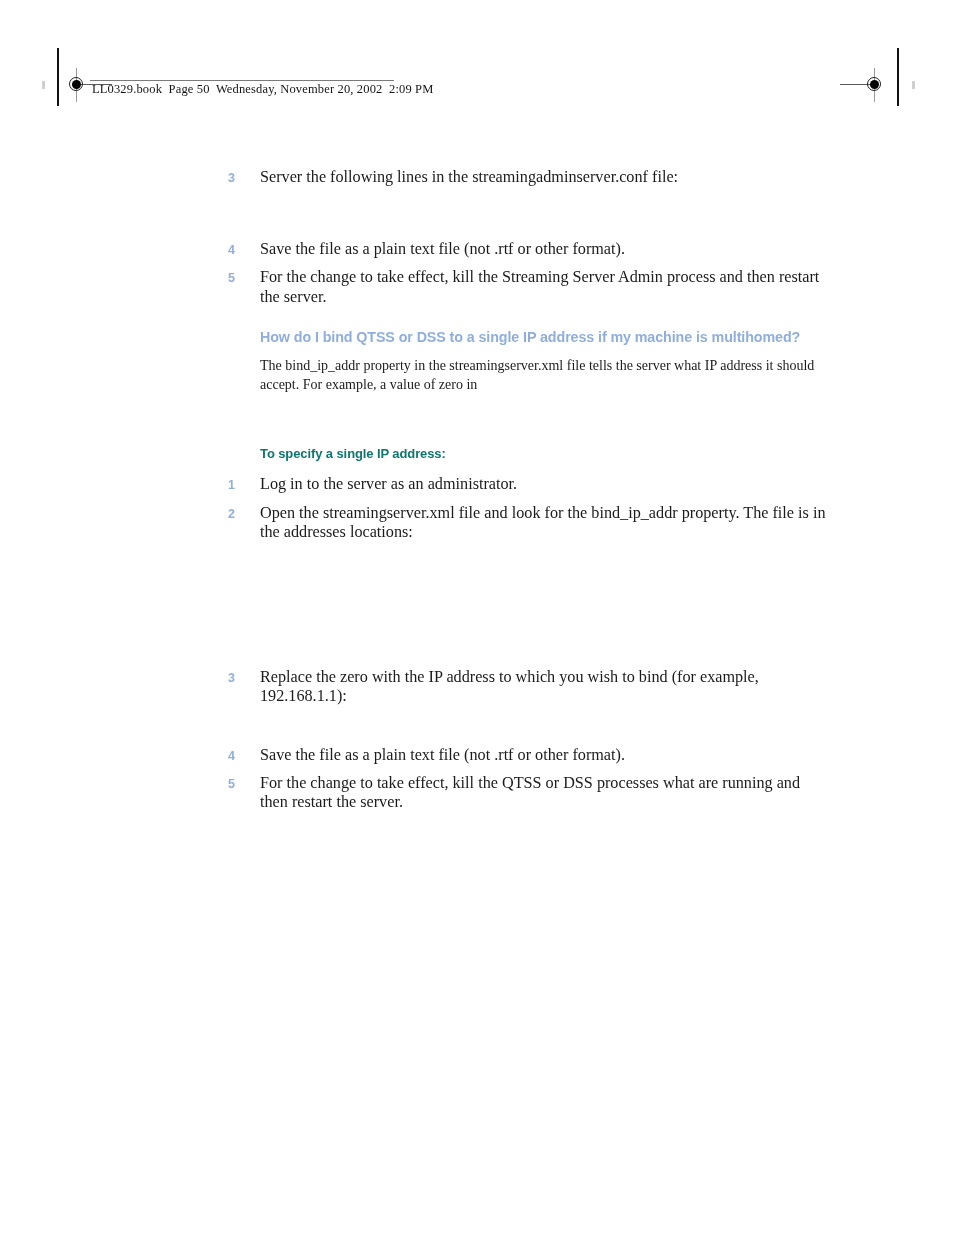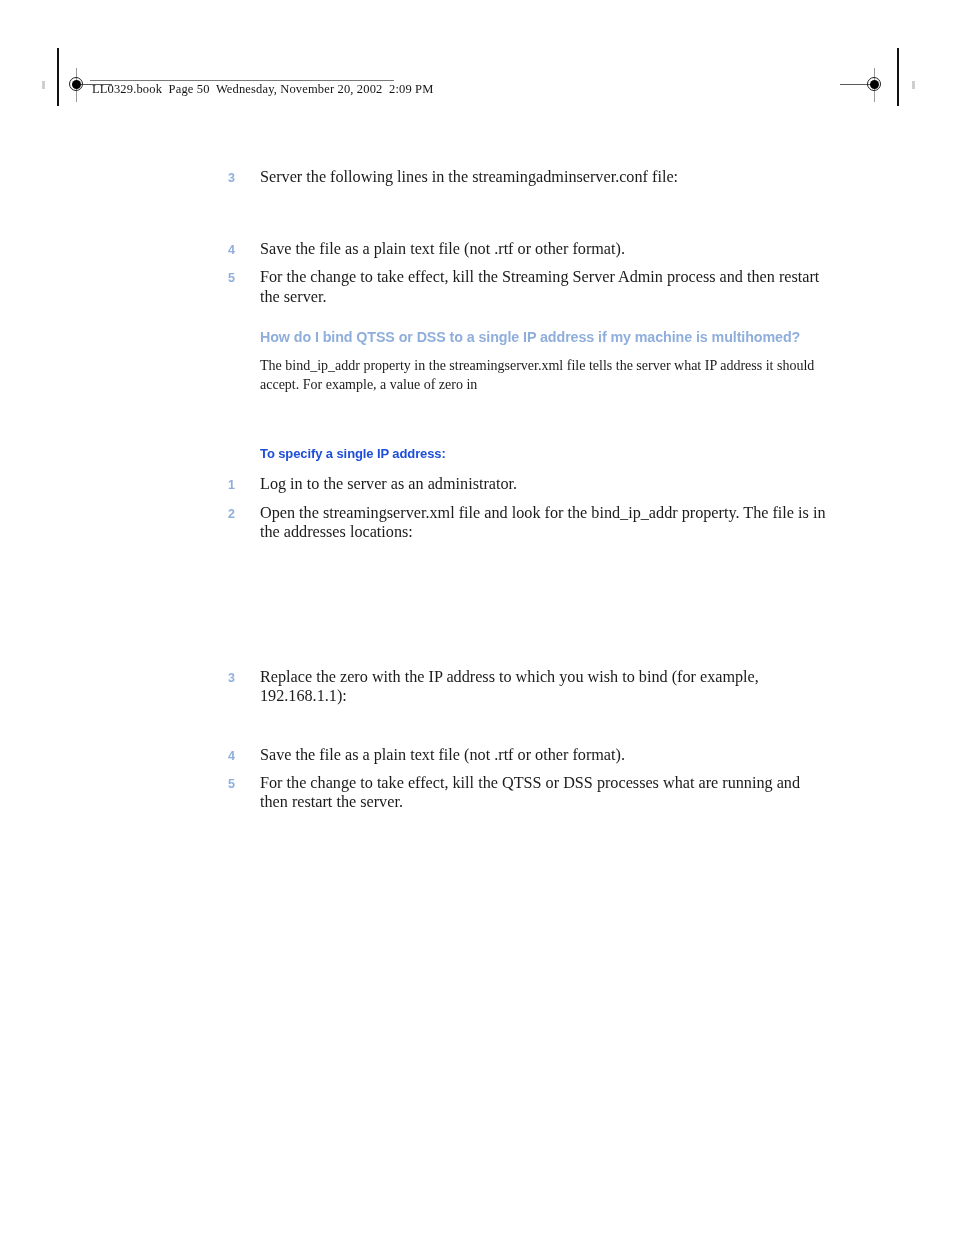--- a/index.html
+++ b/index.html
@@ -142,21 +142,21 @@
     color: #8FAEDC;
     letter-spacing: -0.1px;
   }
 
   .subhead {
     margin-left: 32px;
     font-family: "Liberation Sans", "DejaVu Sans", sans-serif;
     font-weight: bold;
     font-size: 13px;
     line-height: 17px;
-    color: #1d4ed8;
+    color: #0f766e;
     letter-spacing: -0.1px;
   }
 
   
   .code-gap { width: 100%; }
 
   
   #footer {
     position: absolute;
     left: 122px;

